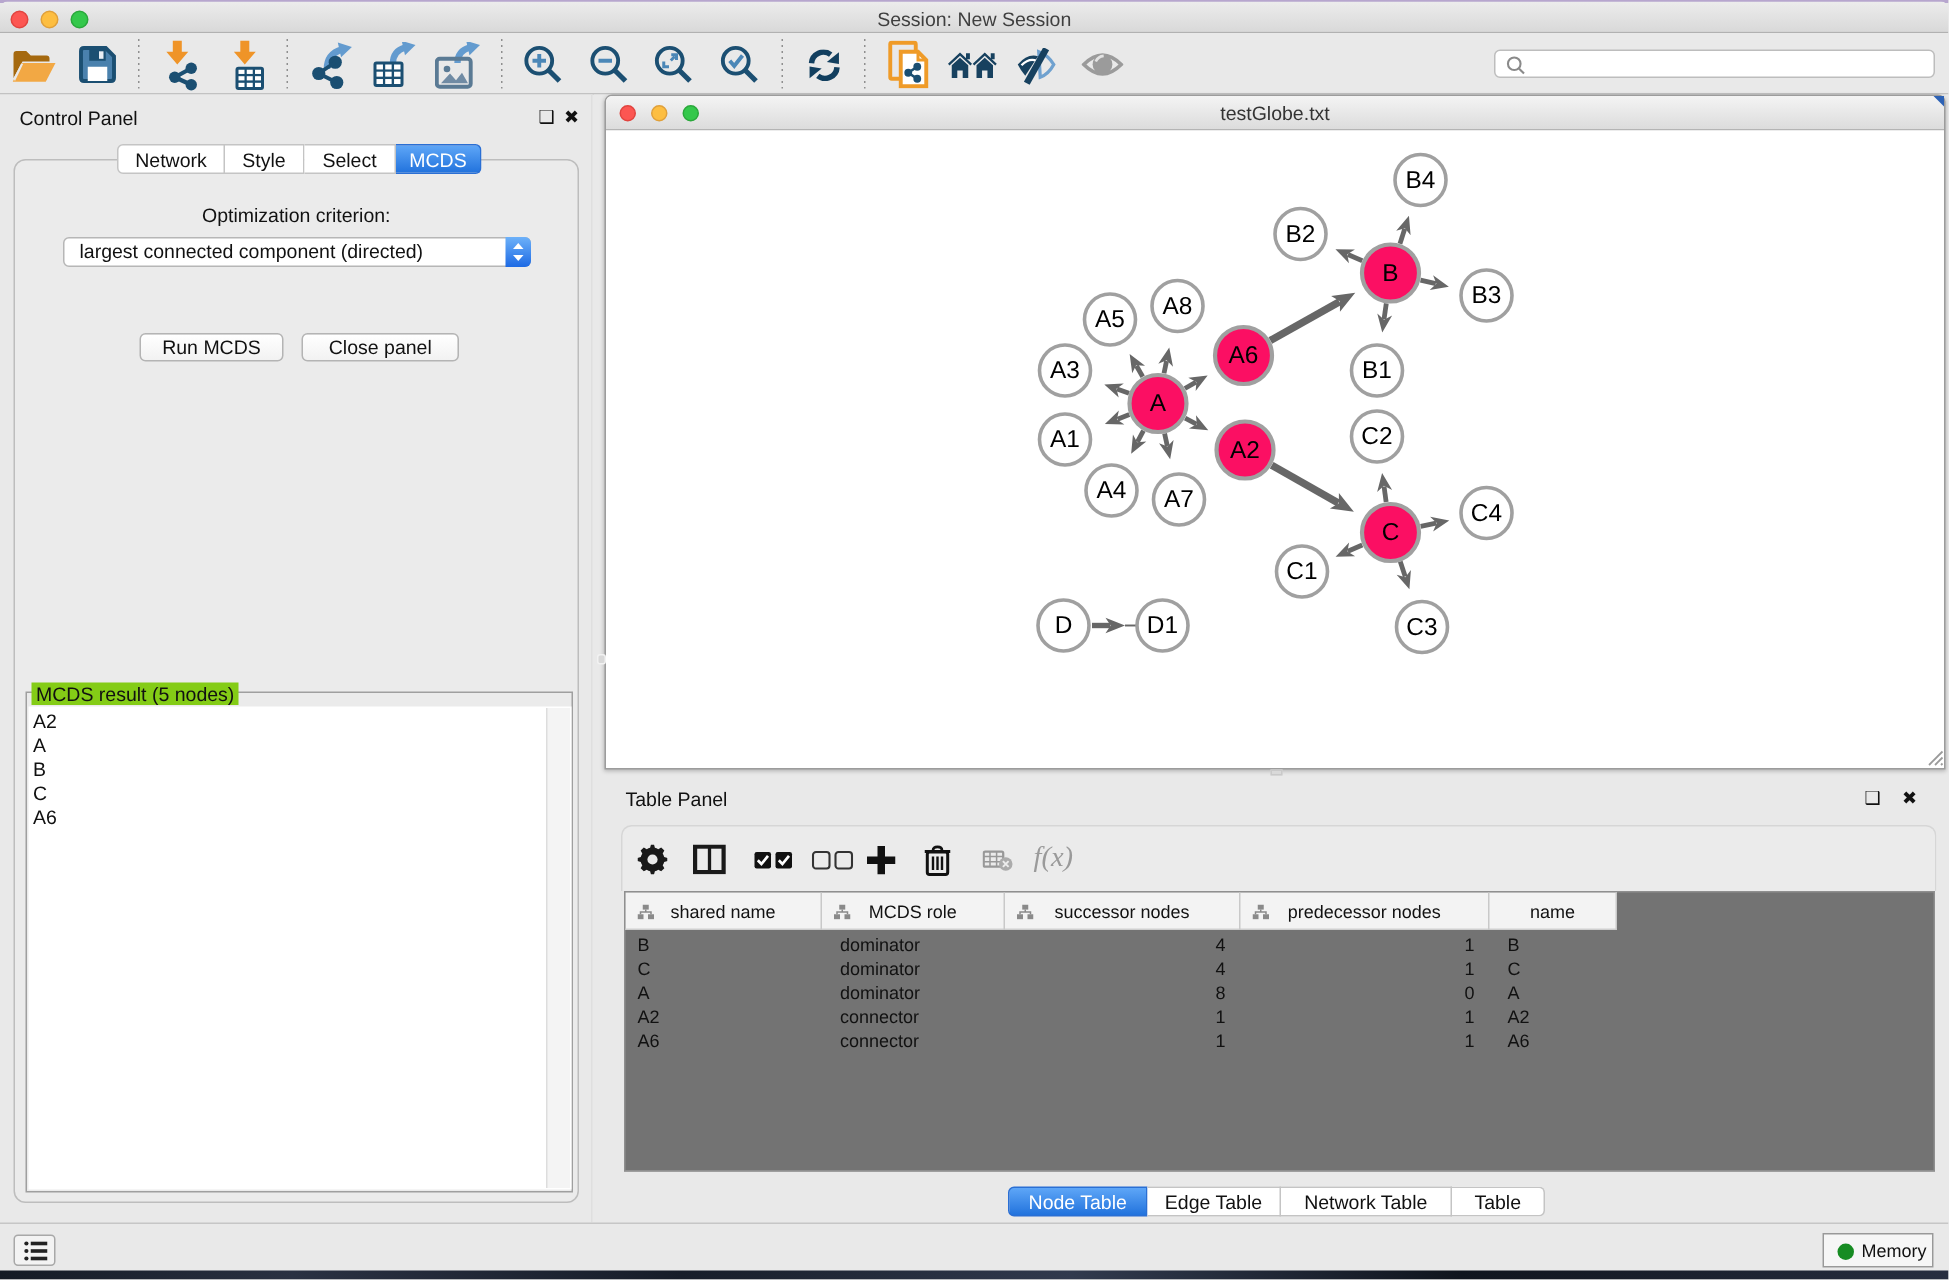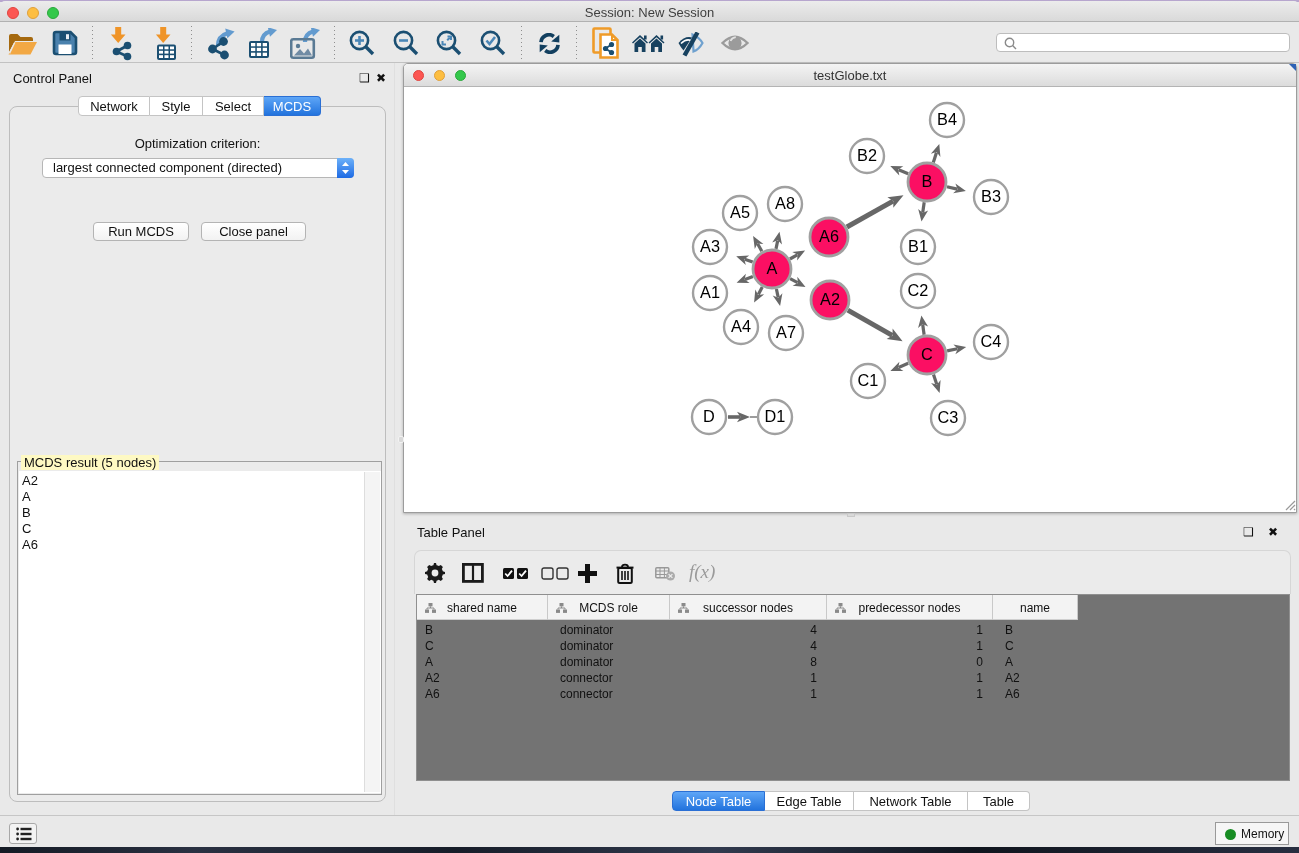--- a/index.html
+++ b/index.html
@@ -39,21 +39,21 @@
 
 #opt-label { left:0; top:136px; width:395px; text-align:center; font-size:13px; color:#111; }
 #dropdown { left:42px; top:158px; width:312px; height:20px; background:#fff;
   border:1px solid #b6b6b6; border-radius:4px; font-size:13px; color:#111;
   line-height:18px; padding-left:10px; }
 #dd-btn { position:absolute; right:-1px; top:-1px; width:17px; height:20px; border-radius:0 4px 4px 0;
   background:linear-gradient(#6db1f9,#1d6ae4); }
 .btn { position:absolute; height:19px; background:linear-gradient(#ffffff,#f2f2f2); border:1px solid #b4b4b4; border-radius:4px;
   font-size:13px; color:#111; text-align:center;margin-top:30px; }
 #fieldset { left:17px; top:461px; width:365px; height:334px; border:1px solid #9f9f9f; }
-#fs-legend { left:21px; top:455px; background:#fef9c3; font-size:13px; color:#111; padding:0 3px; }
+#fs-legend { left:21px; top:455px; background:#84cc16; font-size:13px; color:#111; padding:0 3px; }
 #listbox { left:19px; top:471px; width:362px; height:322px; background:#fff; padding-top:2px; }
 #listbox div { font-size:13px; color:#111; padding-left:3px; height:16px; line-height:16px; }
 #lb-scroll { left:364px; top:472px; width:16px; height:320px; background:#f4f4f4; border-left:1px solid #ddd; }
 
 
 #rightarea { left:396px; top:63px; width:903px; height:752px; background:#e9e9e9; }
 
 
 #netwin { left:403px; top:63px; width:894px; height:450px; background:#fff;
   border:1px solid #9c9c9c; border-radius:5px 5px 0 0; box-shadow:0 1px 3px rgba(0,0,0,.25); }

